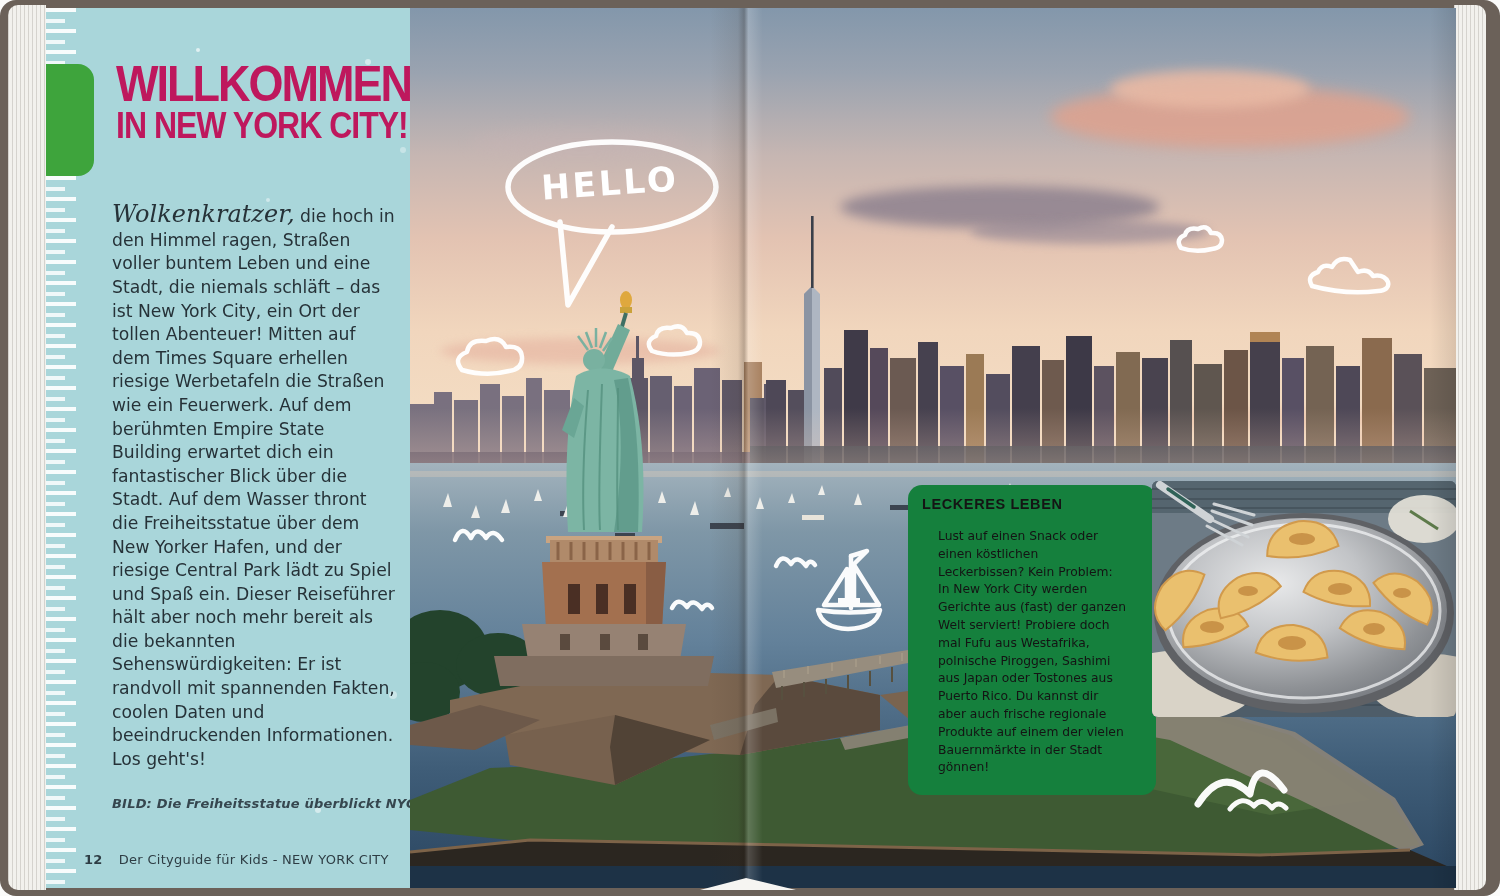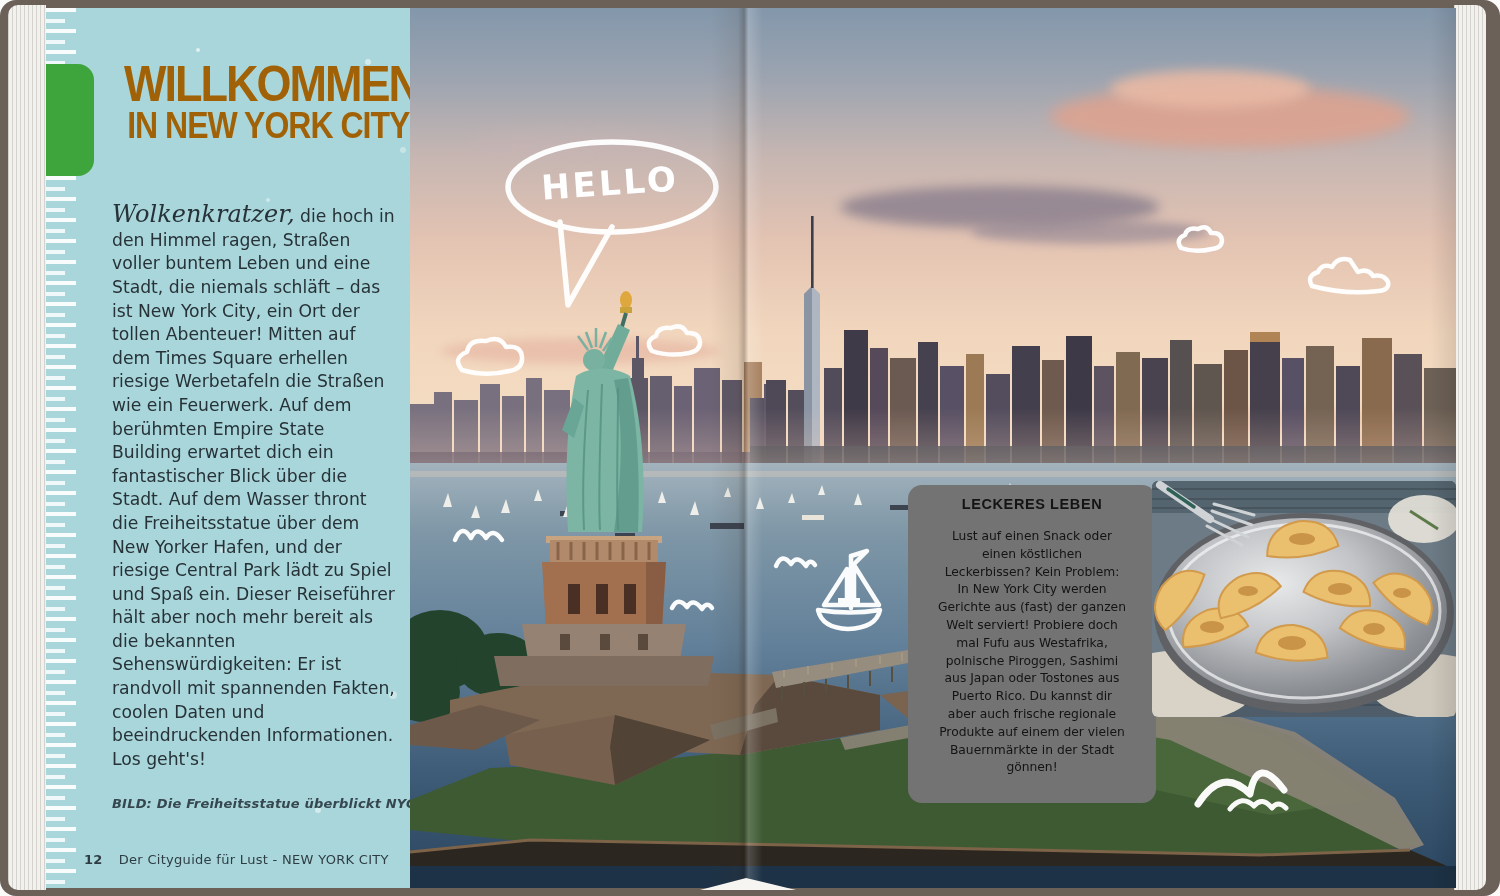--- a/index.html
+++ b/index.html
@@ -18,43 +18,43 @@
   .dashes.long{width:30px;}
   .dashes.short{width:19px;background-position:0 11px;opacity:.9;}
   .speckles{position:absolute;left:150px;top:40px;width:4px;height:4px;border-radius:50%;
       background:rgba(255,255,255,.65);
       box-shadow:170px 12px 0 1px rgba(255,255,255,.5),70px 150px 0 0 rgba(255,255,255,.45),
       235px 330px 0 2px rgba(255,255,255,.4),25px 500px 0 1px rgba(255,255,255,.5),
       195px 645px 0 2px rgba(255,255,255,.4),120px 760px 0 1px rgba(255,255,255,.5),
       255px 560px 0 0 rgba(255,255,255,.45),205px 100px 0 1px rgba(255,255,255,.35);}
   .tab-green{position:absolute;left:46px;top:64px;width:48px;height:112px;background:#3ea43c;
       border-radius:0 16px 16px 0;}
-  .title{position:absolute;left:124px;top:60px;color:#a16207;font-family:"Liberation Sans",sans-serif;
-      font-weight:900;line-height:.98;text-align:right;}
+  .title{position:absolute;left:116px;top:60px;color:#be185d;font-family:"Liberation Sans",sans-serif;
+      font-weight:900;line-height:.98;}
   .title .l1{display:inline-block;font-size:45px;letter-spacing:-2px;transform:scaleY(1.12);transform-origin:top left;}
   .title .l2{display:inline-block;font-size:32px;letter-spacing:-1px;transform:scaleY(1.15);transform-origin:top left;margin-top:4px;}
   .intro{position:absolute;left:112px;top:186px;width:286px;color:#263238;
       font-size:17.2px;line-height:23.6px;}
   .intro .lead{font-family:"DejaVu Serif",serif;font-style:italic;font-size:24px;}
   .caption{position:absolute;left:112px;top:796px;width:320px;color:#36474f;
       font-size:13px;font-style:italic;font-weight:bold;letter-spacing:.2px;}
   .footer{position:absolute;left:84px;top:852px;color:#2e3d44;font-size:13px;letter-spacing:.3px;}
   .footer .num{font-weight:bold;margin-right:16px;}
   
   .photo{position:absolute;left:410px;top:8px;width:1046px;height:880px;overflow:hidden;}
   .sky{position:absolute;left:0;top:0;width:100%;height:462px;
       background:linear-gradient(180deg,#8397ab 0%,#9aa3b0 14%,#c6b6b2 32%,#e3c3b2 50%,#f1d6bd 70%,#f5e0c6 100%);}
   .cl{position:absolute;border-radius:50%;}
   .water{position:absolute;left:0;top:455px;width:100%;height:425px;
       background:linear-gradient(180deg,#a3b3bd 0%,#7f97a7 16%,#63819a 42%,#3f5d78 72%,#2a4560 100%);}
   .svgabs{position:absolute;}
   .hello-text{position:absolute;left:100px;top:155px;width:200px;text-align:center;color:#ffffff;
       font-size:34px;font-weight:bold;letter-spacing:3px;transform:rotate(-4deg);}
-  .infobox{position:absolute;left:498px;top:477px;width:248px;background:#737373;border-radius:14px;
-      padding:11px 14px 10px;box-sizing:border-box;color:#141414;text-align:center;}
+  .infobox{position:absolute;left:498px;top:477px;width:248px;background:#15803d;border-radius:14px;
+      padding:11px 14px 2px;box-sizing:border-box;color:#141414;}
   .infobox h3{margin:0 0 4px;font-family:"Liberation Sans",sans-serif;font-size:14.5px;font-weight:900;letter-spacing:.6px;}
   .infobox p{margin:16px;font-size:12.3px;line-height:17.8px;}
   .pierogi{position:absolute;left:742px;top:473px;width:304px;height:236px;border-radius:6px;overflow:hidden;
       background:#5a6a76;}
   .spine{position:absolute;left:710px;top:8px;width:62px;height:880px;z-index:40;
       background:linear-gradient(90deg,rgba(0,0,0,0) 0%,rgba(62,48,36,.10) 45%,rgba(40,30,22,.28) 55%,rgba(255,255,255,.18) 62%,rgba(0,0,0,0) 85%);}
   .spine-notch{position:absolute;left:700px;bottom:6px;width:96px;height:12px;background:#f6f5f2;z-index:41;
       clip-path:polygon(0 100%,48% 0,100% 100%);}
   .photo-shade-r{position:absolute;right:0;top:0;bottom:0;width:26px;
       background:linear-gradient(270deg,rgba(0,0,0,.10),rgba(0,0,0,0));}
@@ -77,21 +77,21 @@
   <div class="title">
     <span class="l1">WILLKOMMEN</span><br>
     <span class="l2">IN NEW YORK CITY!</span>
   </div>
 
   <p class="intro"><span class="lead">Wolkenkratzer,</span><span> die hoch in den Himmel ragen, Straßen voller buntem Leben und eine Stadt, die niemals schläft – das ist New York City, ein Ort der tollen Abenteuer! Mitten auf dem Times Square erhellen riesige Werbetafeln die Straßen wie ein Feuerwerk. Auf dem berühmten Empire State Building erwartet dich ein fantastischer Blick über die Stadt. Auf dem Wasser thront die Freiheitsstatue über dem New Yorker Hafen, und der riesige Central Park lädt zu Spiel und Spaß ein. Dieser Reiseführer hält aber noch mehr bereit als die bekannten Sehenswürdigkeiten: Er ist randvoll mit spannenden Fakten, coolen Daten und beeindruckenden Informationen. Los geht's!</span></p>
 
   <div class="caption">BILD: Die Freiheitsstatue überblickt NYC.</div>
 
   <div class="footer">
-    <span class="num">12</span><span>Der Cityguide für Lust - NEW YORK CITY</span>
+    <span class="num">12</span><span>Der Cityguide für Kids - NEW YORK CITY</span>
   </div>
 
   <div class="photo">
     <div class="sky"></div>
 
     <div class="cl" style="left:640px;top:78px;width:360px;height:62px;background:#dfa28e;filter:blur(7px);opacity:.85;"></div>
     <div class="cl" style="left:700px;top:62px;width:200px;height:38px;background:#e8b9a4;filter:blur(6px);opacity:.9;"></div>
     <div class="cl" style="left:430px;top:178px;width:320px;height:42px;background:#83798a;filter:blur(6px);opacity:.75;"></div>
     <div class="cl" style="left:560px;top:212px;width:240px;height:24px;background:#8d8292;filter:blur(5px);opacity:.6;"></div>
     <div class="cl" style="left:30px;top:330px;width:280px;height:26px;background:#e6b5a2;filter:blur(5px);opacity:.65;"></div>

